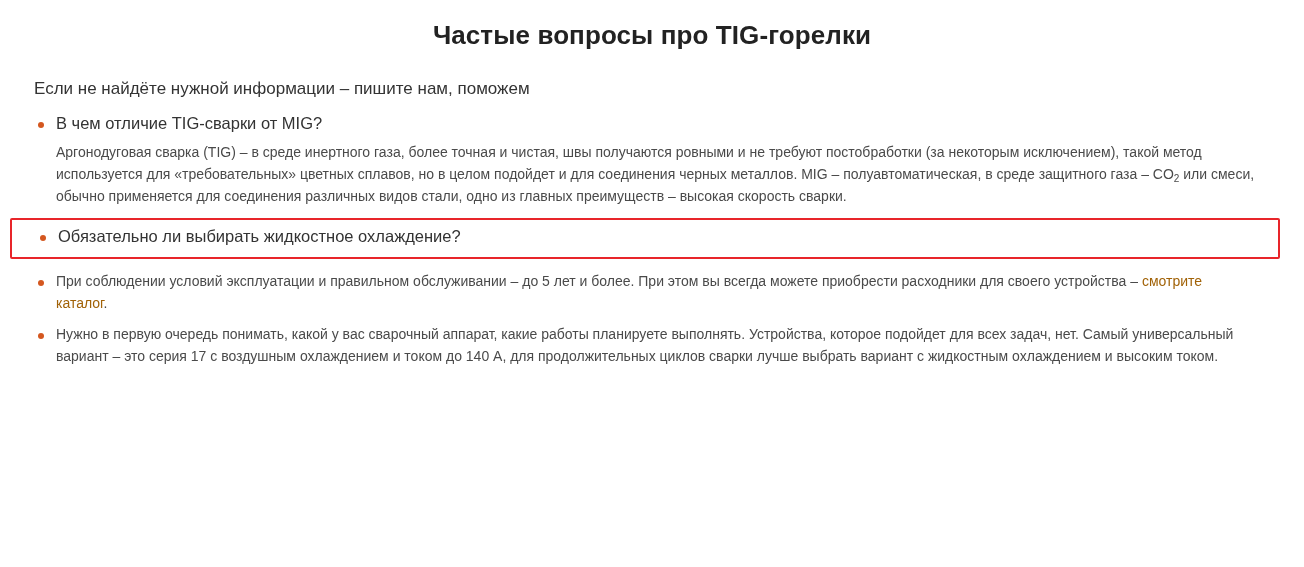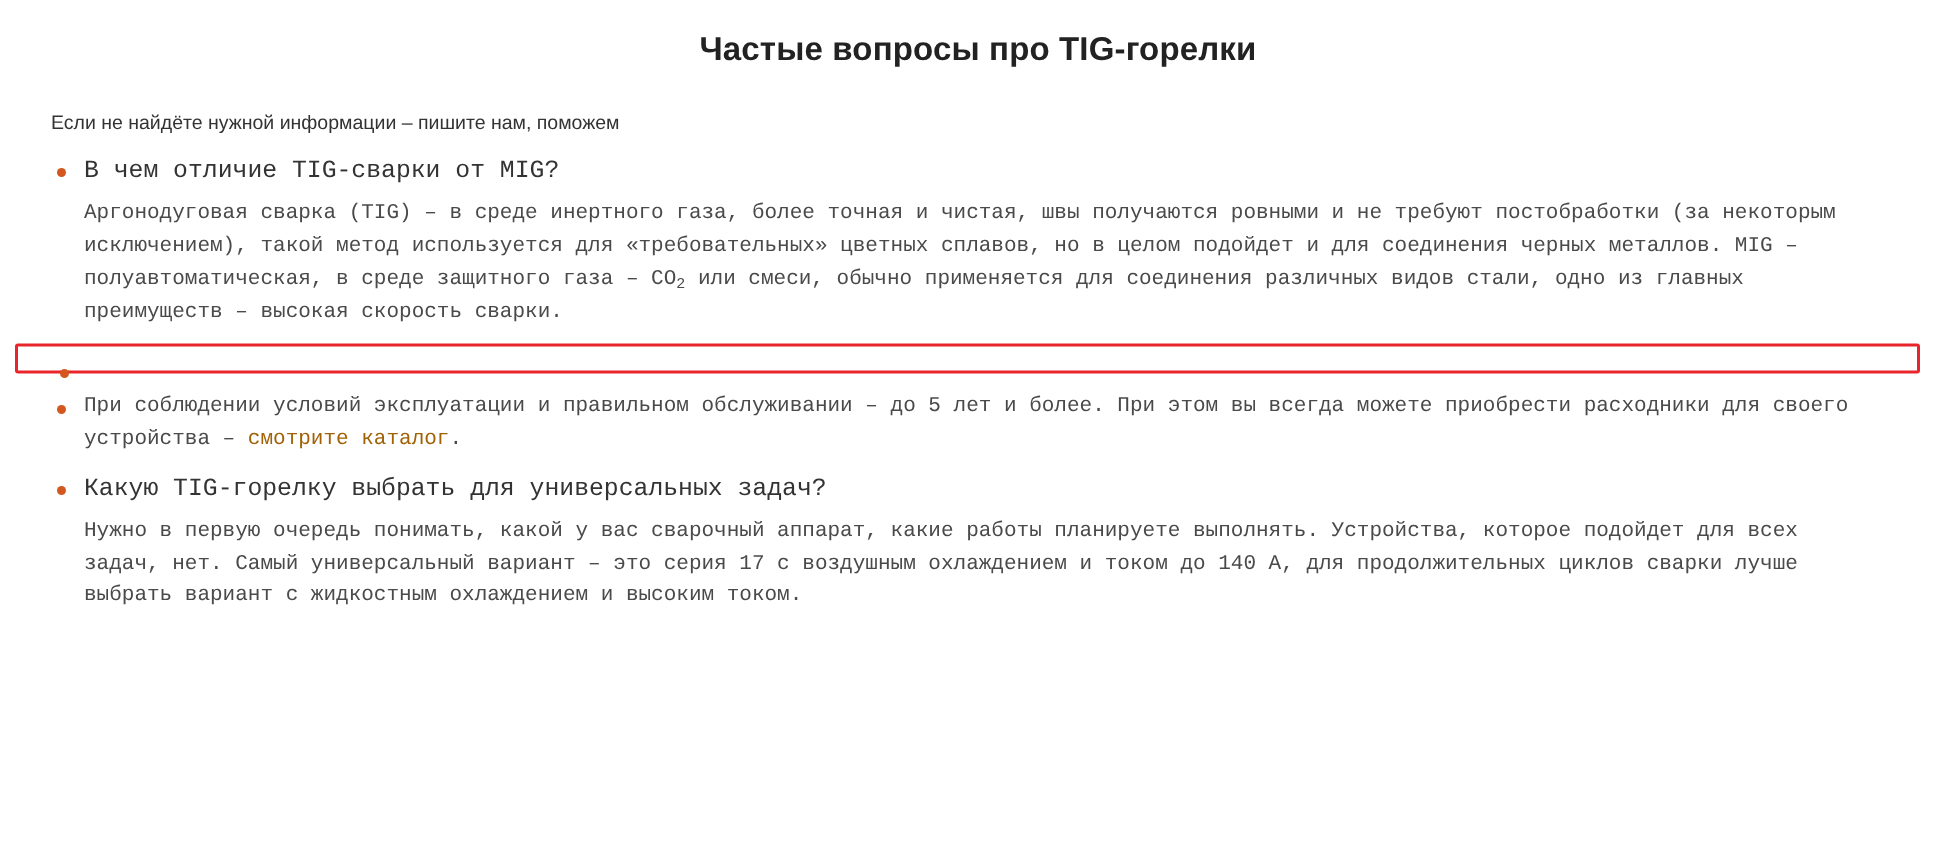--- a/index.html
+++ b/index.html
@@ -15,36 +15,35 @@
     overflow: hidden;
   }
   .page {
     position: relative;
     width: 1304px;
     height: 567px;
     box-sizing: border-box;
   }
   .page-title {
     text-align: center;
-    font-size: 22px;
+    font-size: 26px;
     font-weight: bold;
     color: #222222;
     margin: 20px 0 0 0;
     letter-spacing: 0.1px;
   }
   .intro {
-    font-size: 13px;
+    font-size: 17px;
     color: #333333;
     margin: 28px 0 0 34px;
   }
   .faq-list {
     margin: 14px 14px 0 0;
     padding: 0;
     list-style: none;
-    font-family: Liberation Mono, monospace;
   }
   .faq-item {
     position: relative;
     padding: 0 34px 0 56px;
     margin-bottom: 10px;
   }
   .faq-item.highlighted {
     border: 2px solid #e8252a;
     border-radius: 2px;
     padding-top: 6px;
@@ -102,27 +101,27 @@
   <ul class="faq-list">
 
     <li class="faq-item">
       <span class="bullet"></span>
       <p class="question">В чем отличие TIG-сварки от MIG?</p>
       <p class="answer"><span>Аргонодуговая сварка (TIG) – в среде инертного газа, более точная и чистая, швы получаются ровными и не требуют постобработки (за некоторым исключением), такой метод используется для «требовательных» цветных сплавов, но в целом подойдет и для соединения черных металлов. MIG – полуавтоматическая, в среде защитного газа – CO</span><sub>2</sub><span> или смеси, обычно применяется для соединения различных видов стали, одно из главных преимуществ – высокая скорость сварки.</span></p>
     </li>
 
     <li class="faq-item highlighted">
       <span class="bullet"></span>
+      <p class="question">Обязательно ли выбирать жидкостное охлаждение?</p>
     </li>
 
     <li class="faq-item">
       <span class="bullet"></span>
       <p class="answer"><span>При соблюдении условий эксплуатации и правильном обслуживании – до 5 лет и более. При этом вы всегда можете приобрести расходники для своего устройства – </span><a class="link">смотрите каталог</a><span>.</span></p>
     </li>
 
     <li class="faq-item">
       <span class="bullet"></span>
-      <p class="question">Какую TIG-горелку выбрать для универсальных задач?</p>
       <p class="answer">Нужно в первую очередь понимать, какой у вас сварочный аппарат, какие работы планируете выполнять. Устройства, которое подойдет для всех задач, нет. Самый универсальный вариант – это серия 17 с воздушным охлаждением и током до 140 А, для продолжительных циклов сварки лучше выбрать вариант с жидкостным охлаждением и высоким током.</p>
     </li>
 
   </ul>
 </div>
 
 </body></html>

